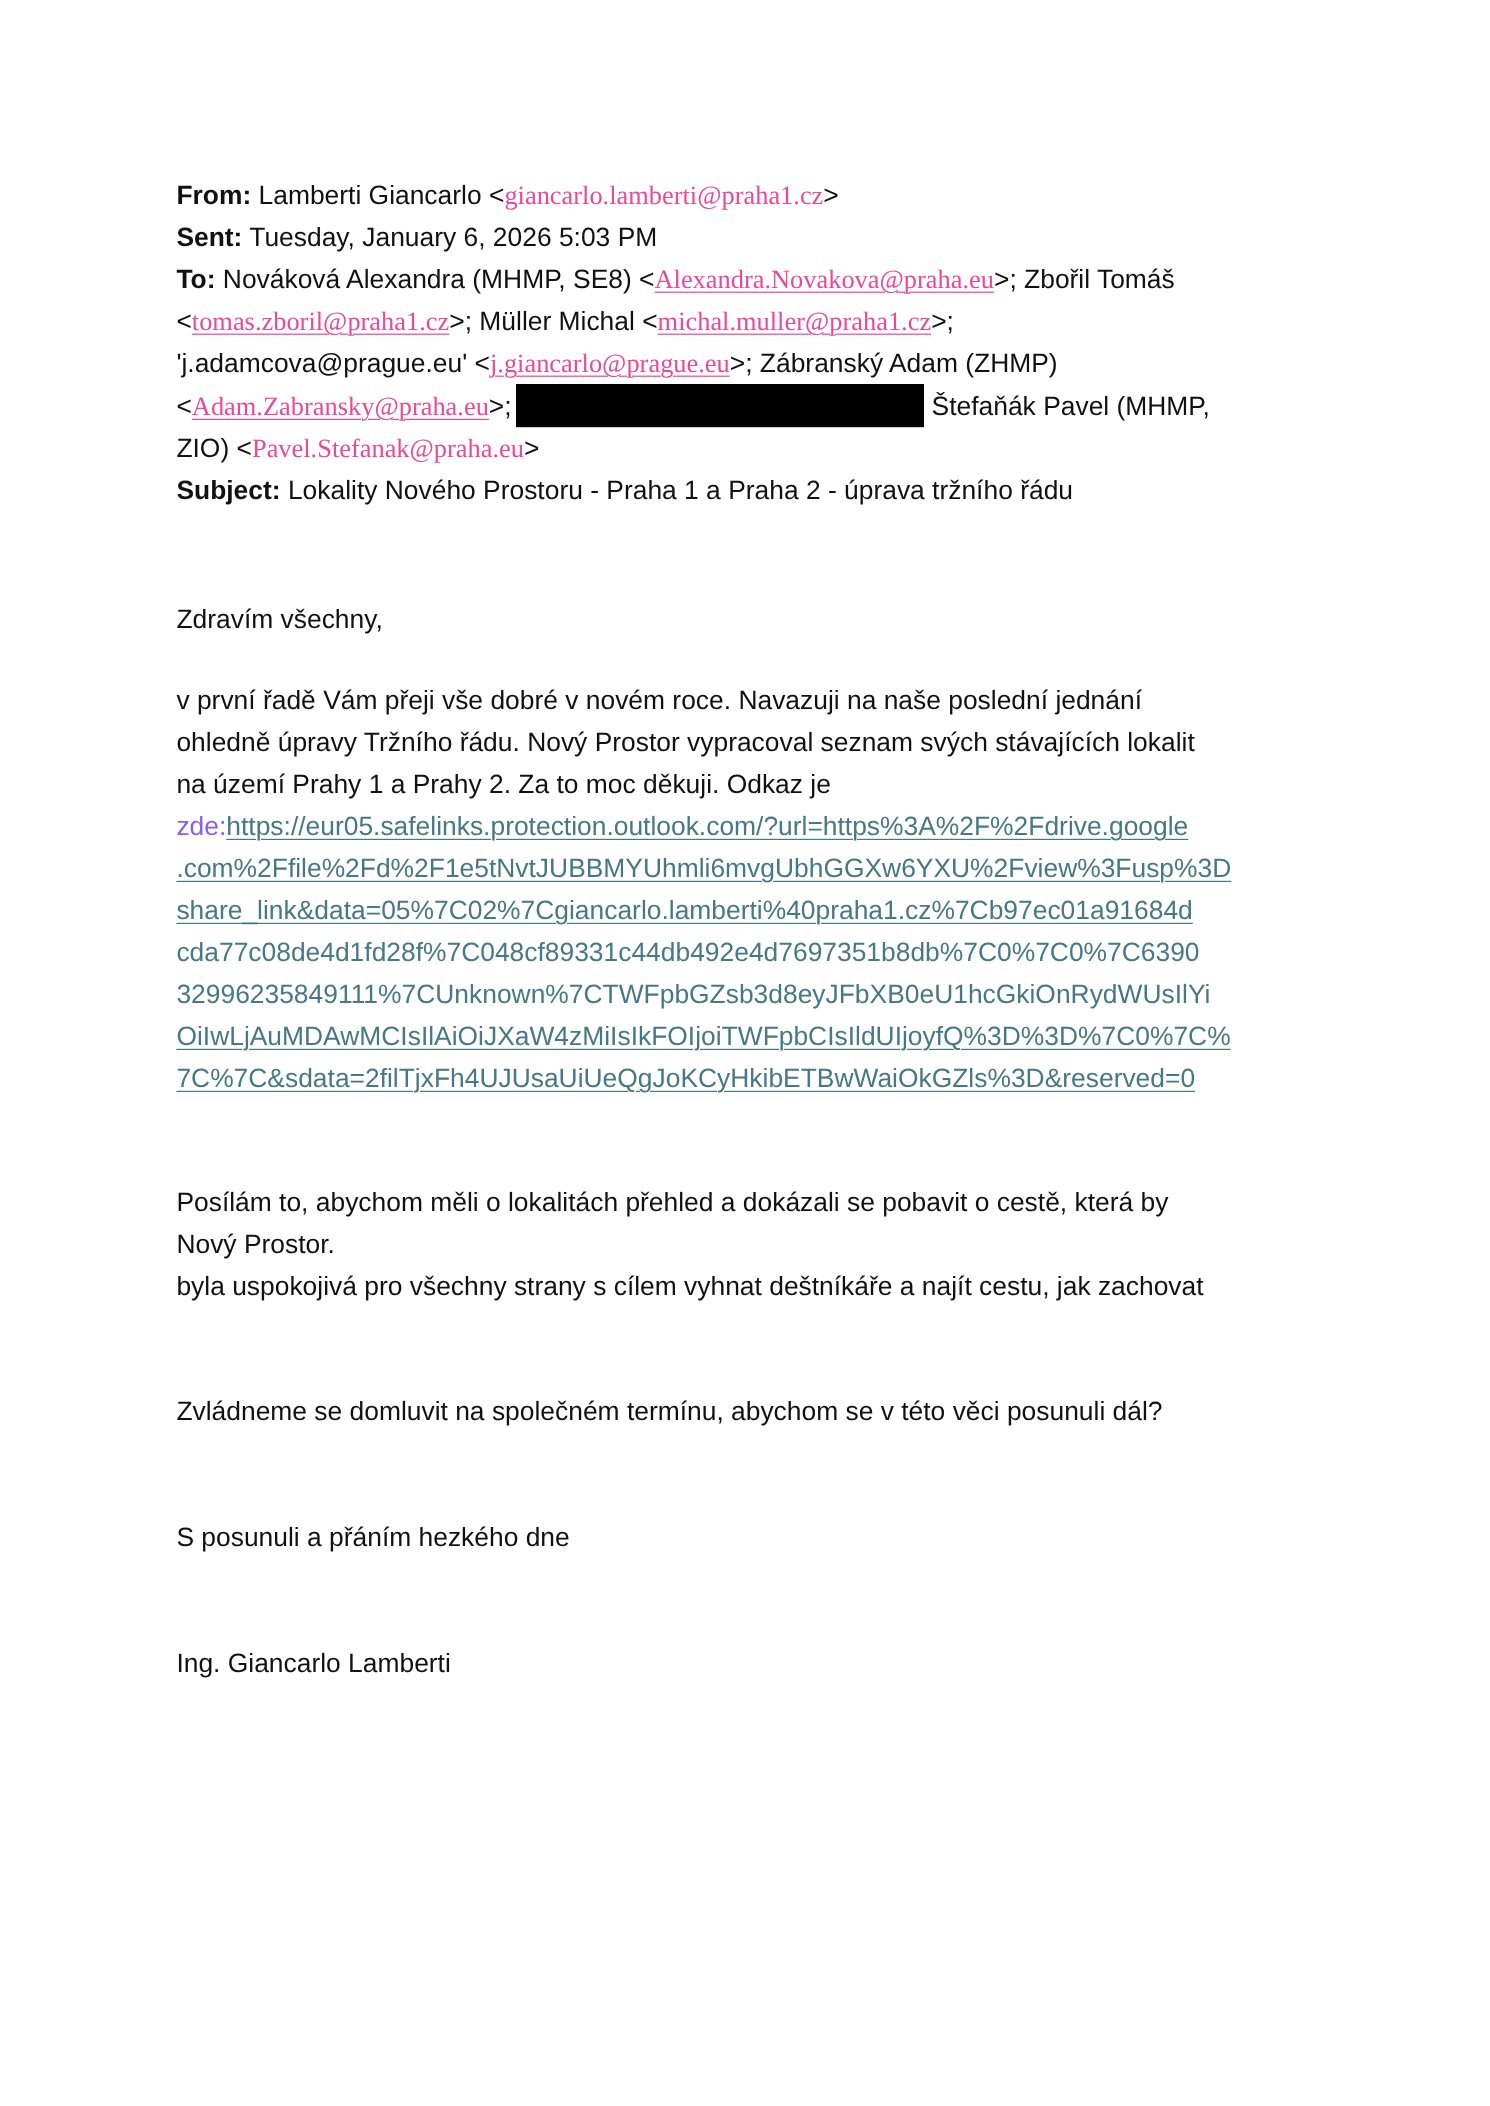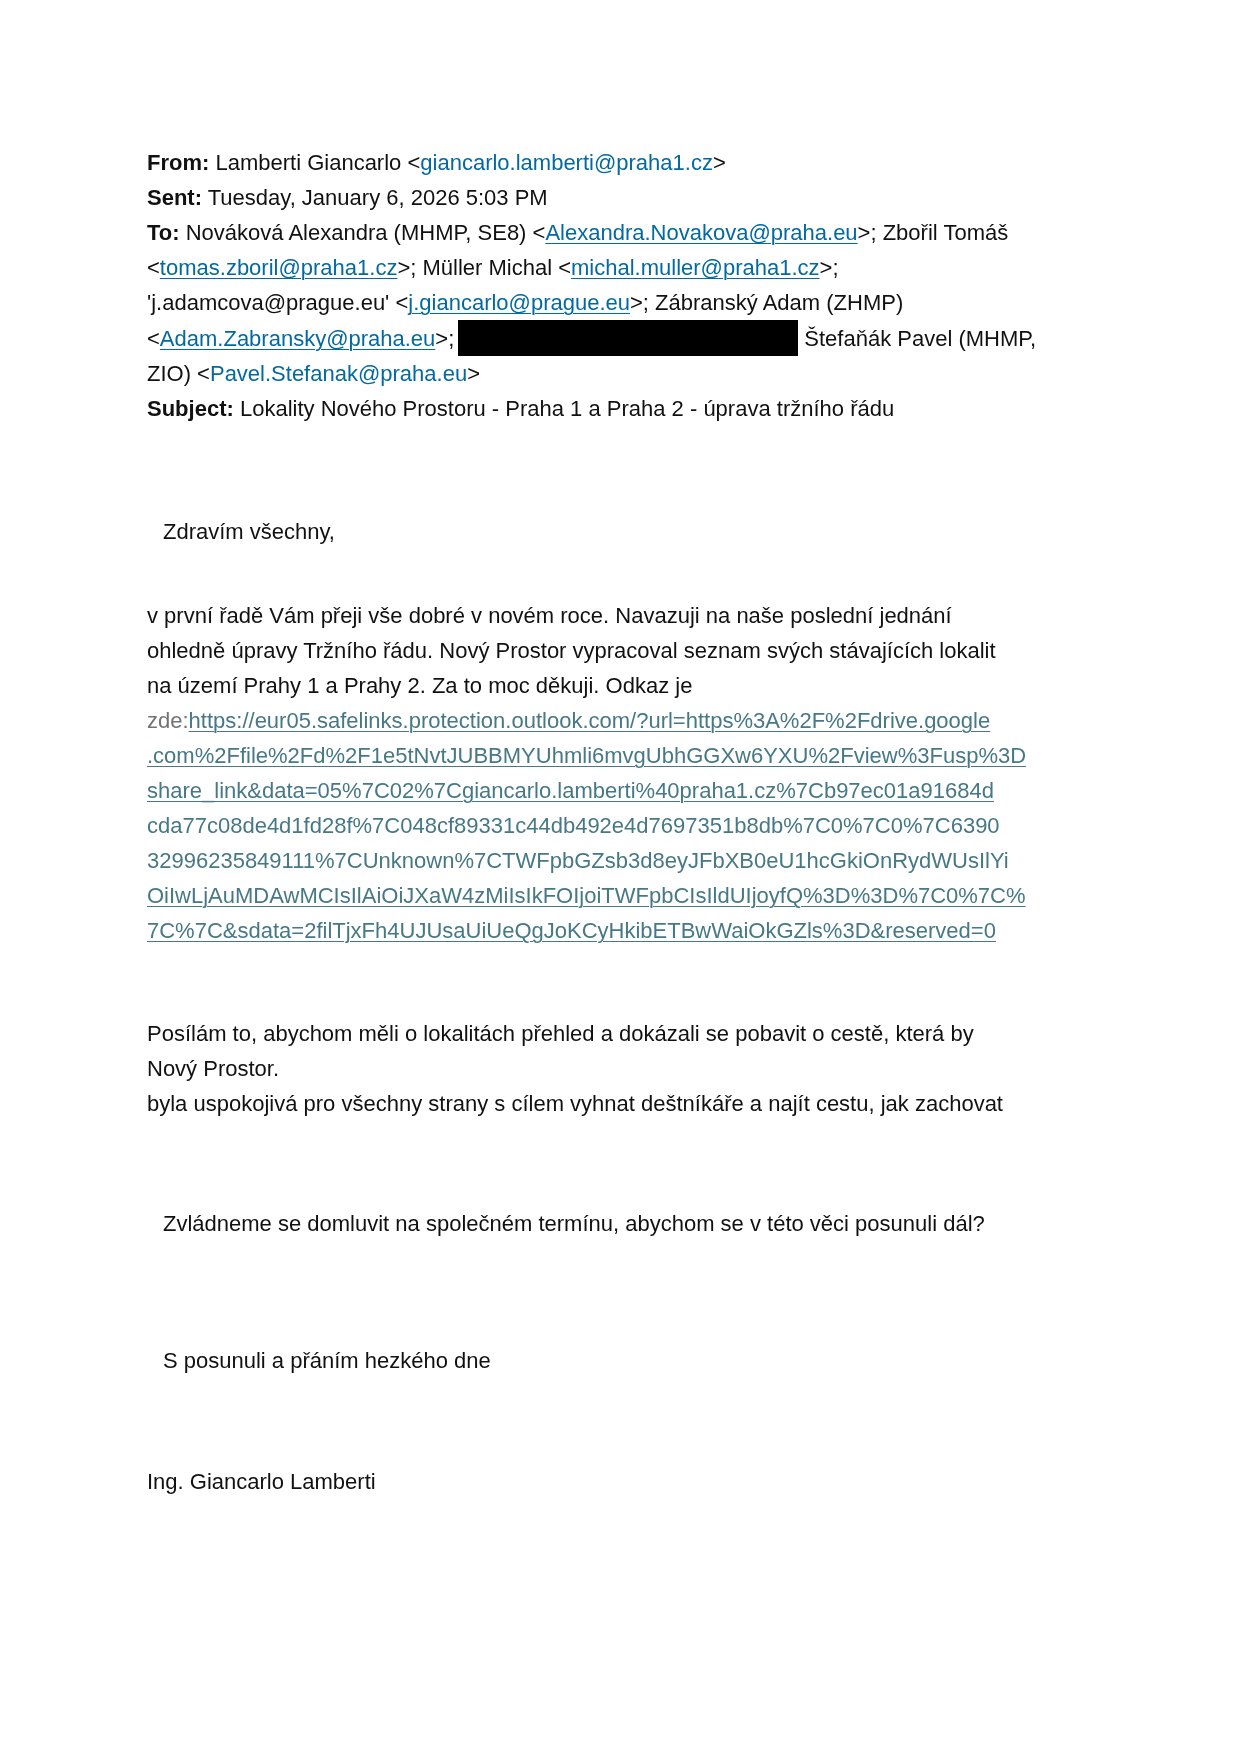--- a/index.html
+++ b/index.html
@@ -19,22 +19,23 @@
       position: absolute;
       left: 147px;
       top: 145px;
       width: 960px;
       font-size: 22px;
       line-height: 35px;
     }
     .hdr-line { white-space: nowrap; }
     b { font-weight: bold; }
     .link {
-      color: #0369a1;
+      color: #ec4899;
       text-decoration: none;
+      font-family: Liberation Serif, serif;
     }
     .link.u {
       text-decoration: underline;
       text-decoration-thickness: 1px;
       text-underline-offset: 3px;
     }
     .redact {
       display: inline-block;
       background: #000000;
       width: 340px;
@@ -50,21 +51,21 @@
       display: block;
       white-space: nowrap;
       color: #467886;
     }
     .url-line.u {
       text-decoration: underline;
       text-decoration-thickness: 1px;
       text-underline-offset: 3px;
     }
     .gap-subject { height: 70px; }
-    .p { margin: 16px; }
+    .p { margin: 0; }
     .gap-1 { height: 35px; }
     .gap-2 { height: 70px; }
     .sig-name { font-weight: normal; }
   </style>
 </head>
 <body>
 
 <div class="page">
 
   <div>
@@ -105,21 +106,21 @@
 
   <div>
     <p class="p">Zdravím všechny,</p>
     <div class="gap-1" style="height:33px"></div>
 
     <div>
       <div class="hdr-line">v první řadě Vám přeji vše dobré v novém roce. Navazuji na naše poslední jednání</div>
       <div class="hdr-line">ohledně úpravy Tržního řádu. Nový Prostor vypracoval seznam svých stávajících lokalit</div>
       <div class="hdr-line">na území Prahy 1 a Prahy 2. Za to moc děkuji. Odkaz je</div>
       <div class="url-block">
-        <span class="url-line u" style="display:block;"><span style="color:#737373;text-decoration:none;display:inline-block;">zde:</span><span>https://eur05.safelinks.protection.outlook.com/?url=https%3A%2F%2Fdrive.google</span></span>
+        <span class="url-line u" style="display:block;"><span style="color:#8b5cf6;text-decoration:none;display:inline-block;">zde:</span><span>https://eur05.safelinks.protection.outlook.com/?url=https%3A%2F%2Fdrive.google</span></span>
         <span class="url-line u">.com%2Ffile%2Fd%2F1e5tNvtJUBBMYUhmli6mvgUbhGGXw6YXU%2Fview%3Fusp%3D</span>
         <span class="url-line u">share_link&amp;data=05%7C02%7Cgiancarlo.lamberti%40praha1.cz%7Cb97ec01a91684d</span>
         <span class="url-line">cda77c08de4d1fd28f%7C048cf89331c44db492e4d7697351b8db%7C0%7C0%7C6390</span>
         <span class="url-line">32996235849111%7CUnknown%7CTWFpbGZsb3d8eyJFbXB0eU1hcGkiOnRydWUsIlYi</span>
         <span class="url-line u">OiIwLjAuMDAwMCIsIlAiOiJXaW4zMiIsIkFOIjoiTWFpbCIsIldUIjoyfQ%3D%3D%7C0%7C%</span>
         <span class="url-line u">7C%7C&amp;sdata=2filTjxFh4UJUsaUiUeQgJoKCyHkibETBwWaiOkGZls%3D&amp;reserved=0</span>
       </div>
     </div>
 
     <div class="gap-2" style="height:68px"></div>

